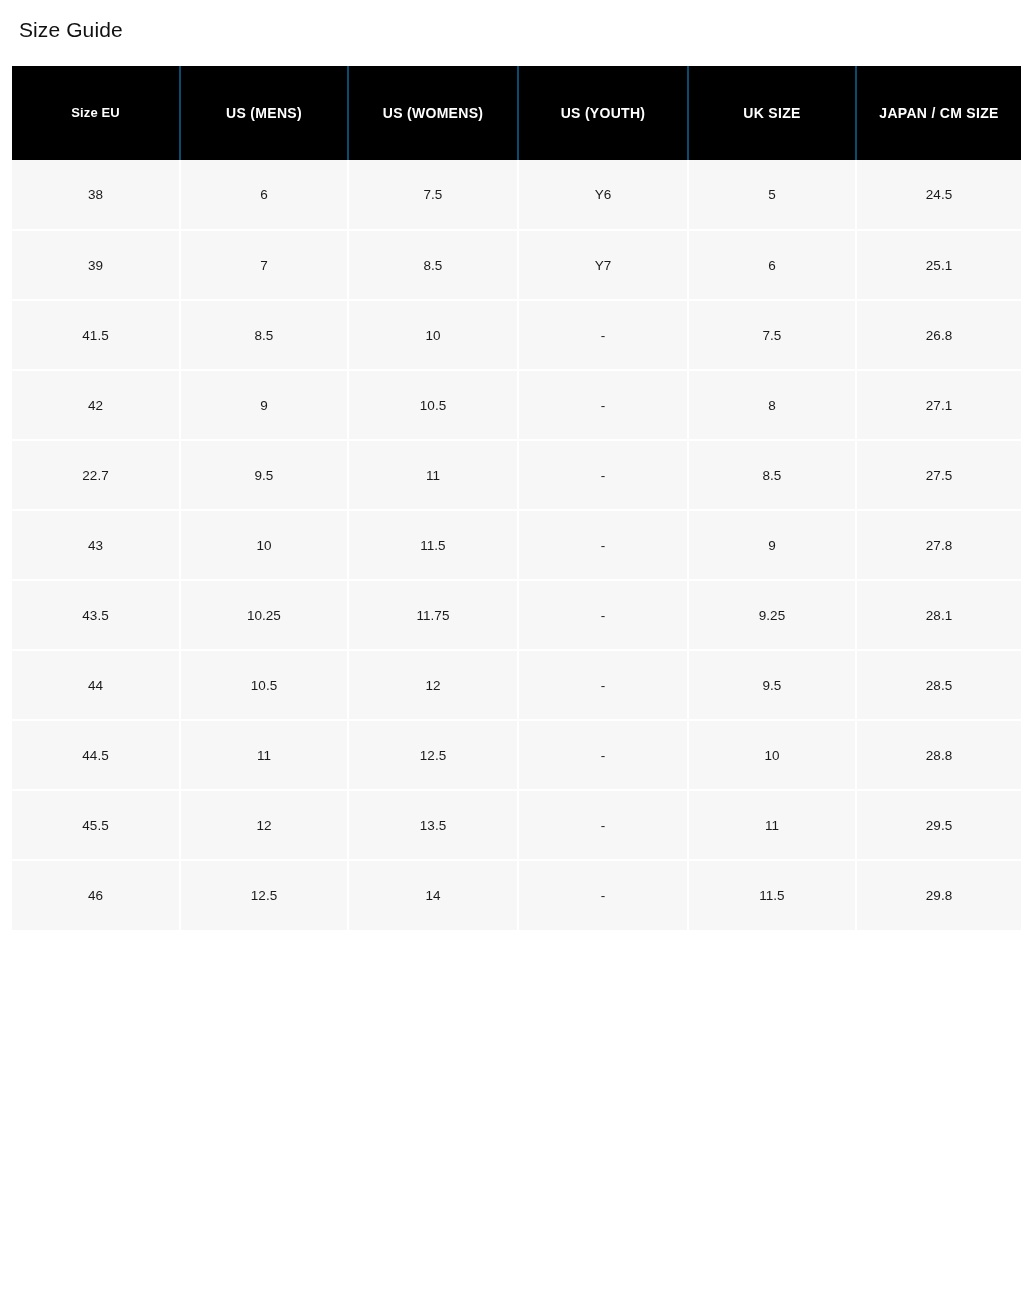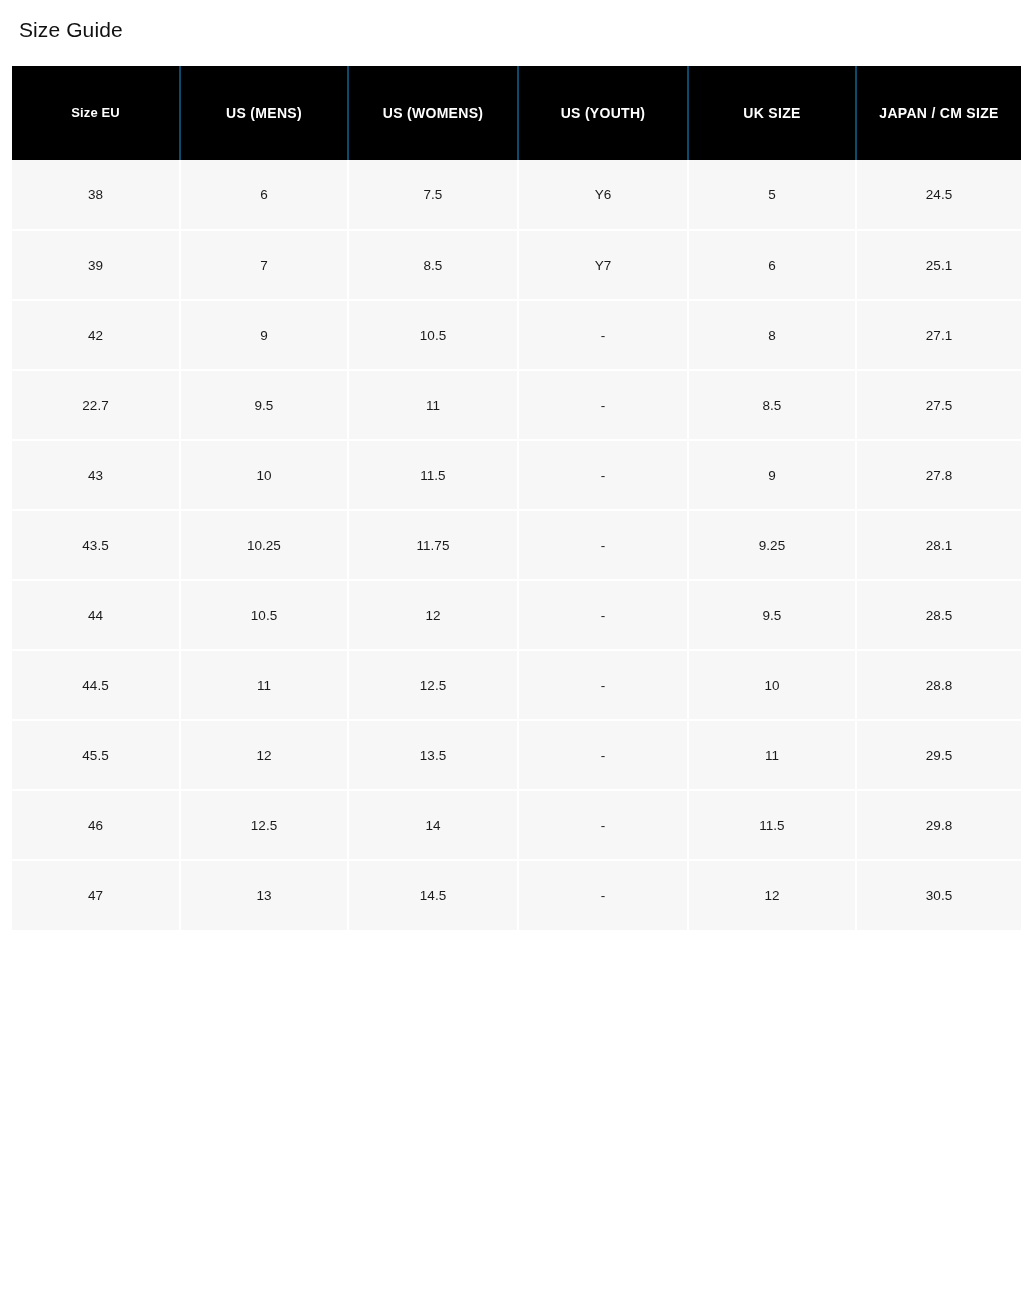--- a/index.html
+++ b/index.html
@@ -115,20 +115,28 @@
         </tr>
         <tr>
           <td>39</td>
           <td>7</td>
           <td>8.5</td>
           <td>Y7</td>
           <td>6</td>
           <td>25.1</td>
         </tr>
         <tr>
+          <td>41.5</td>
+          <td>8.5</td>
+          <td>10</td>
+          <td>-</td>
+          <td>7.5</td>
+          <td>26.8</td>
+        </tr>
+        <tr>
           <td>42</td>
           <td>9</td>
           <td>10.5</td>
           <td>-</td>
           <td>8</td>
           <td>27.1</td>
         </tr>
         <tr>
           <td>22.7</td>
           <td>9.5</td>
@@ -178,25 +186,17 @@
           <td>29.5</td>
         </tr>
         <tr>
           <td>46</td>
           <td>12.5</td>
           <td>14</td>
           <td>-</td>
           <td>11.5</td>
           <td>29.8</td>
         </tr>
-        <tr>
-          <td>47</td>
-          <td>13</td>
-          <td>14.5</td>
-          <td>-</td>
-          <td>12</td>
-          <td>30.5</td>
-        </tr>
       </tbody>
     </table>
   </div>
 
 </div>
 
 </body></html>

